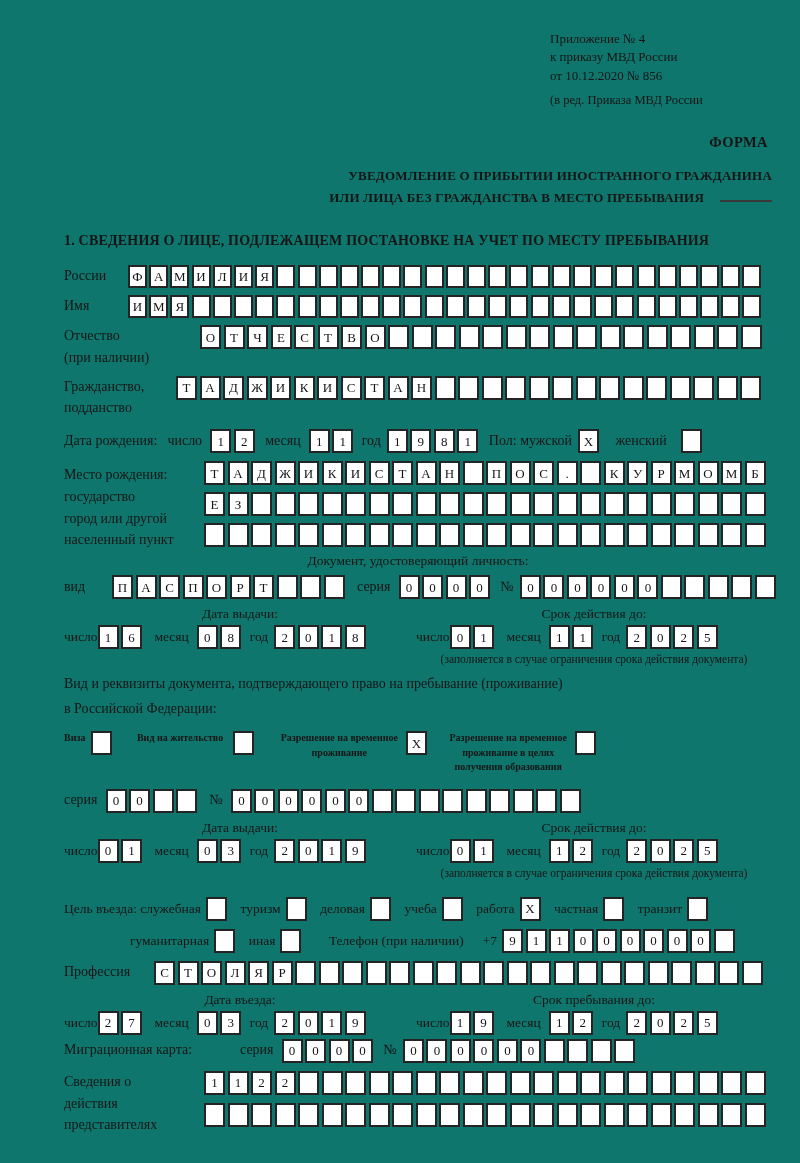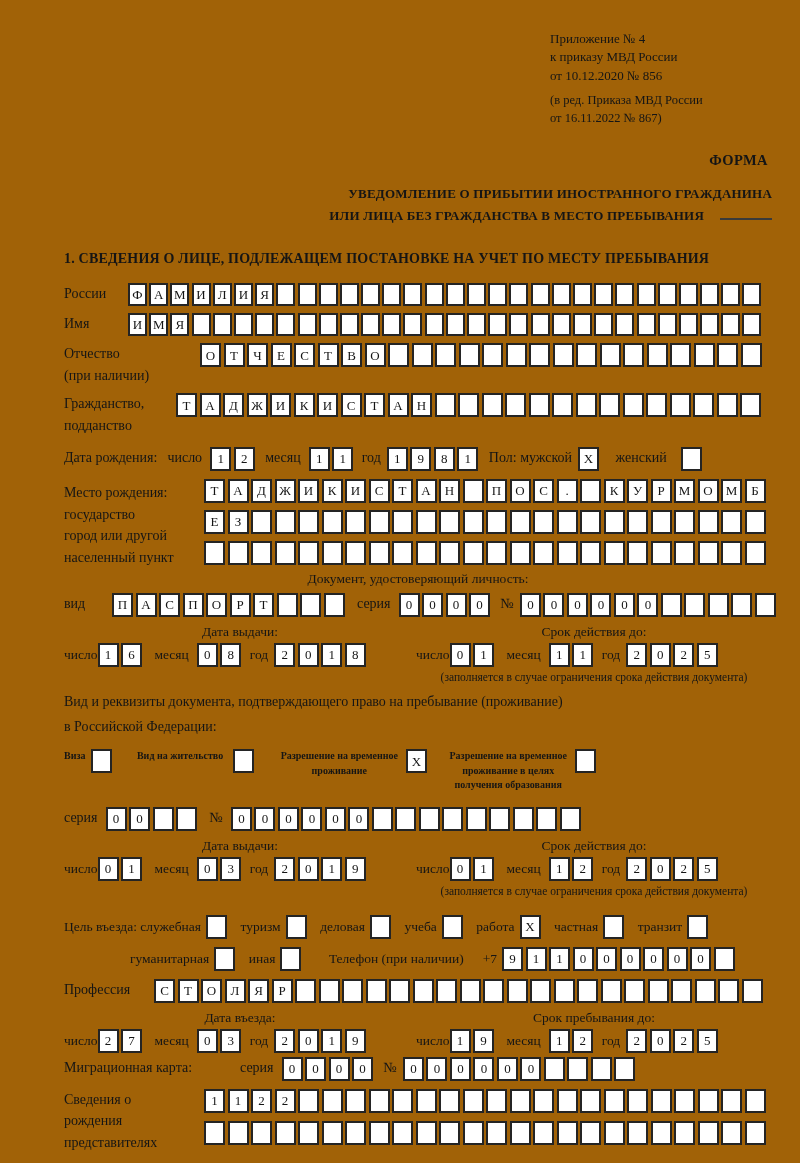--- a/index.html
+++ b/index.html
@@ -1,16 +1,16 @@
 <!DOCTYPE html>
 <html><head>
 <meta charset="utf-8">
 <style>
   html,body{margin:0;padding:0;background:#ffffff;}
-  .page{width:800px;height:1163px;box-sizing:border-box;background:#a16207;color:#151515;
+  .page{width:800px;height:1163px;box-sizing:border-box;background:#0f766e;color:#151515;
         font-family:"Liberation Serif","DejaVu Serif",serif;
         padding:30px 28px 10px 64px;overflow:hidden;}
 
   
   .appendix{margin-left:auto;width:222px;font-size:13px;line-height:1.42;}
   .appendix .rev{margin-top:7px;font-size:12.5px;}
   .form-label{margin-left:auto;width:222px;text-align:right;font-weight:bold;
               font-size:14.5px;margin-top:24px;letter-spacing:.4px;padding-right:4px;}
 
   .title{text-align:right;font-weight:bold;font-size:13px;line-height:1.7;margin-top:14px;letter-spacing:.2px;}
@@ -63,21 +63,20 @@
 <body>
 
 <div class="page">
 
   <div class="appendix">
     <div>Приложение № 4</div>
     <div>к приказу МВД России</div>
     <div>от 10.12.2020 № 856</div>
     <div class="rev">
       <div>(в ред. Приказа МВД России</div>
-      <div>от 16.11.2022 № 867)</div>
     </div>
   </div>
   <div class="form-label">ФОРМА</div>
 
   <div class="title">
     <div>УВЕДОМЛЕНИЕ О ПРИБЫТИИ ИНОСТРАННОГО ГРАЖДАНИНА</div>
     <div><span>ИЛИ ЛИЦА БЕЗ ГРАЖДАНСТВА В МЕСТО ПРЕБЫВАНИЯ</span><span class="blank-line"></span></div>
   </div>
 
   <div class="sec-heading">1. СВЕДЕНИЯ О ЛИЦЕ, ПОДЛЕЖАЩЕМ ПОСТАНОВКЕ НА УЧЕТ ПО МЕСТУ ПРЕБЫВАНИЯ</div>
@@ -696,21 +695,21 @@
         <span class="cell"></span>
         <span class="cell"></span>
         <span class="cell"></span>
         <span class="cell"></span>
       </span>
   </div>
 
   <div class="rep-block">
     <span class="lbl-stack w140">
       <div>Сведения о</div>
-      <div>рождения</div>
+      <div>действия</div>
       <div>представителях</div>
 
     </span>
     <span class="rep-rows">
       <div class="cells">
           <span class="cell">1</span>
           <span class="cell">1</span>
           <span class="cell">2</span>
           <span class="cell">2</span>
           <span class="cell"></span>

